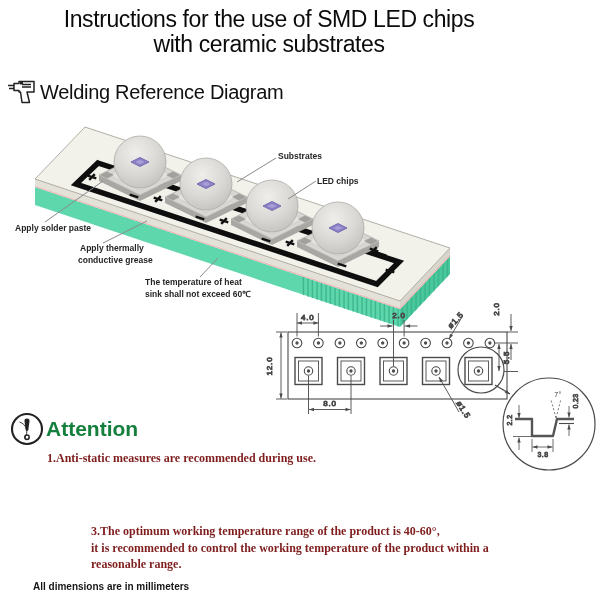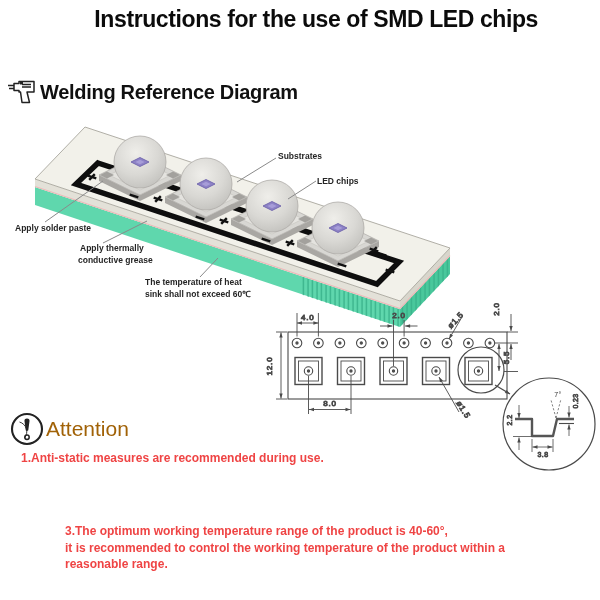--- a/index.html
+++ b/index.html
@@ -1,25 +1,25 @@
 <!DOCTYPE html>
 <html><head>
 <meta charset="utf-8">
 <style>
   html,body{margin:0;padding:0;background:#fff;}
   #stage{position:relative;width:600px;height:600px;background:#ffffff;overflow:hidden;
          font-family:"Liberation Sans",sans-serif;color:#111;}
   #diagram-svg{position:absolute;left:0;top:0;}
   .abs{position:absolute;}
-  .title{left:0px;top:7px;width:538px;text-align:right;font-weight:bold;
+  .title{left:0px;top:7px;width:538px;text-align:center;font-weight:normal;
          font-size:23px;line-height:25px;letter-spacing:-0.4px;color:#0b0b0b;}
-  .h-weld{left:40px;top:81px;font-weight:bold;font-size:20px;letter-spacing:-0.3px;color:#101010;}
-  .h-att{left:46px;top:417px;font-weight:normal;font-size:21px;color:#a16207;}
-  .att-item{left:21px;font-weight:bold;font-size:12px;line-height:16.5px;color:#ef4444;
-            white-space:pre-line;}
+  .h-weld{left:40px;top:81px;font-weight:normal;font-size:20px;letter-spacing:-0.3px;color:#101010;}
+  .h-att{left:46px;top:417px;font-weight:bold;font-size:21px;color:#15803d;}
+  .att-item{left:47px;font-weight:bold;font-size:12px;line-height:16.5px;color:#7f1d1d;
+            white-space:pre-line;font-family:Liberation Serif, serif;}
   .footnote{left:33px;top:581px;font-weight:bold;font-size:10px;color:#161616;}
   
   text{font-family:"Liberation Sans",sans-serif;}
   .iso-label{font-size:8.5px;font-weight:bold;fill:#252525;}
   .dim{font-size:8px;fill:#333;letter-spacing:0.8px;}
   .dim-small{font-size:7px;fill:#333;letter-spacing:0.4px;}
 </style>
 </head>
 <body>
 
@@ -296,24 +296,26 @@
     <g>
       <circle cx="27" cy="429" r="15" fill="none" stroke="#222" stroke-width="2.1"></circle>
       <path d="M24.5,438 a10,10 0 0 0 -5,-16" fill="none" stroke="#222" stroke-width="0.9"></path>
       <path d="M27,418.5 c-1.9,0 -2.8,1.1 -2.5,2.8 l1.2,8.6 c0.2,1.2 2.4,1.2 2.6,0 l1.2,-8.6 c0.3,-1.7 -0.6,-2.8 -2.5,-2.8 z" fill="#222"></path>
       <circle cx="27" cy="437.3" r="2.2" fill="none" stroke="#222" stroke-width="1.5"></circle>
     </g>
   </svg>
 
   <div class="abs title">
     <div>Instructions for the use of SMD LED chips</div>
+    <div>with ceramic substrates</div>
   </div>
 
   <div class="abs h-weld">Welding Reference Diagram</div>
 
   <div class="abs h-att">Attention</div>
 
   <div class="abs att-item" style="top:450px;">1.Anti-static measures are recommended during use.</div>
   <div class="abs att-item" style="top:523px;margin-left:44px;">3.The optimum working temperature range of the product is 40-60°,
 it is recommended to control the working temperature of the product within a
 reasonable range.</div>
 
+  <div class="abs footnote">All dimensions are in millimeters</div>
 </div>
 
 </body></html>

